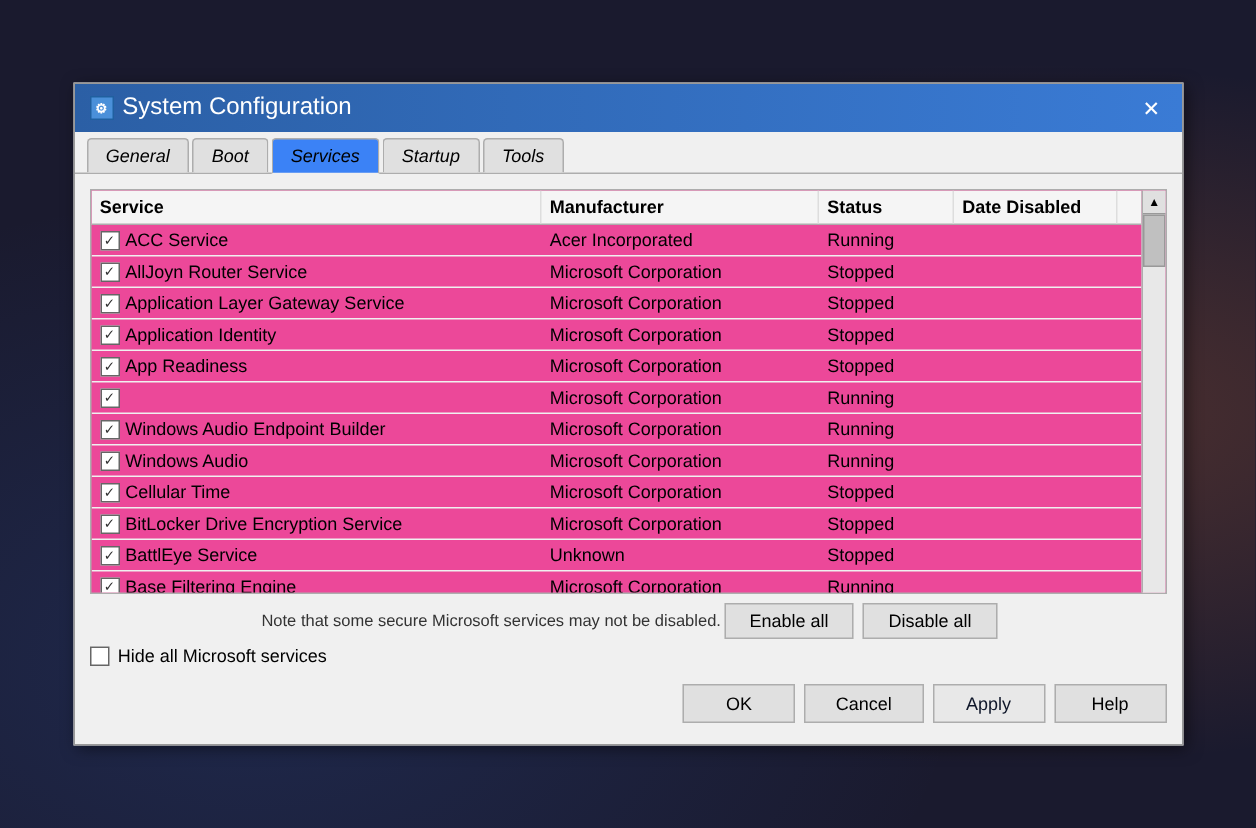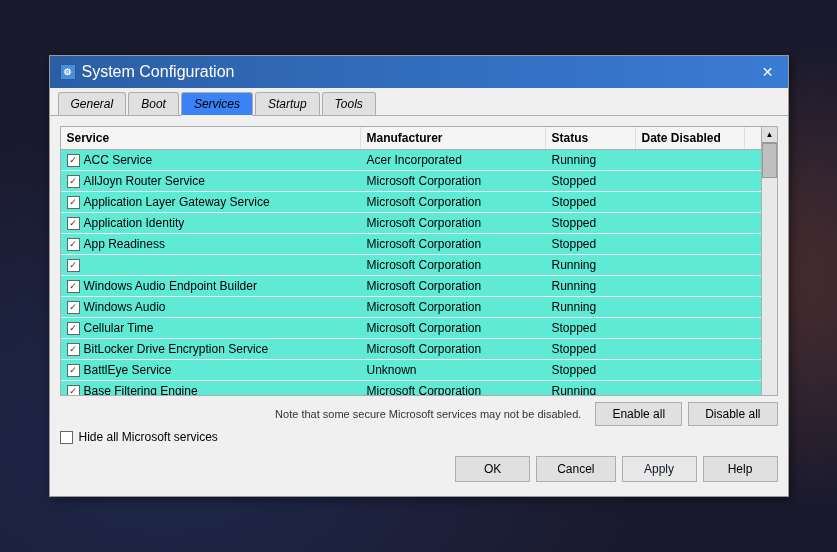--- a/index.html
+++ b/index.html
@@ -97,21 +97,21 @@
       z-index: 1;
     }
 
     .content {
       padding: 10px;
       background: #f0f0f0;
     }
 
     .table-container {
       border: 1px solid #adadad;
-      background: #5eead4;
+      background: #ec4899;
       height: 270px;
       overflow: hidden;
       display: flex;
       flex-direction: column;
     }
 
     .table-header {
       display: grid;
       grid-template-columns: 300px 185px 90px 1fr 16px;
       background: #f5f5f5;
@@ -361,21 +361,21 @@
         <div style="width:16px;background:#f5f5f5;border-left:1px solid #adadad;display:flex;flex-direction:column;">
           <div style="width:16px;height:16px;background:#e0e0e0;border-bottom:1px solid #999;display:flex;align-items:center;justify-content:center;font-size:8px;cursor:pointer;">▲</div>
           <div style="flex:1;background:#e8e8e8;position:relative;">
             <div style="position:absolute;top:0;width:100%;height:35px;background:#c0c0c0;border:1px solid #999;"></div>
           </div>
 
         </div>
       </div>
     </div>
 
-    <div style="display:flex;align-items:center;justify-content:flex-end;margin-top:6px;gap:12px;">
+    <div style="display:flex;align-items:center;justify-content:center;margin-top:6px;">
       <span class="note-text">Note that some secure Microsoft services may not be disabled.</span>
       <div style="display:flex;gap:6px;">
         <button class="btn">Enable all</button>
         <button class="btn">Disable all</button>
       </div>
     </div>
 
     <div class="checkbox-row">
       <div class="checkbox"></div>
       <span>Hide all Microsoft services</span>

